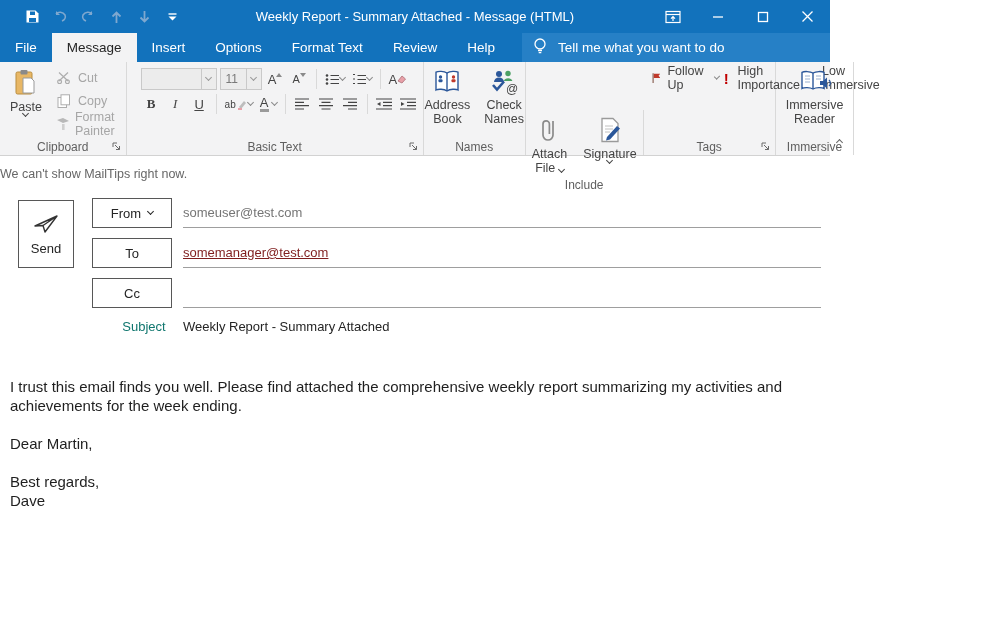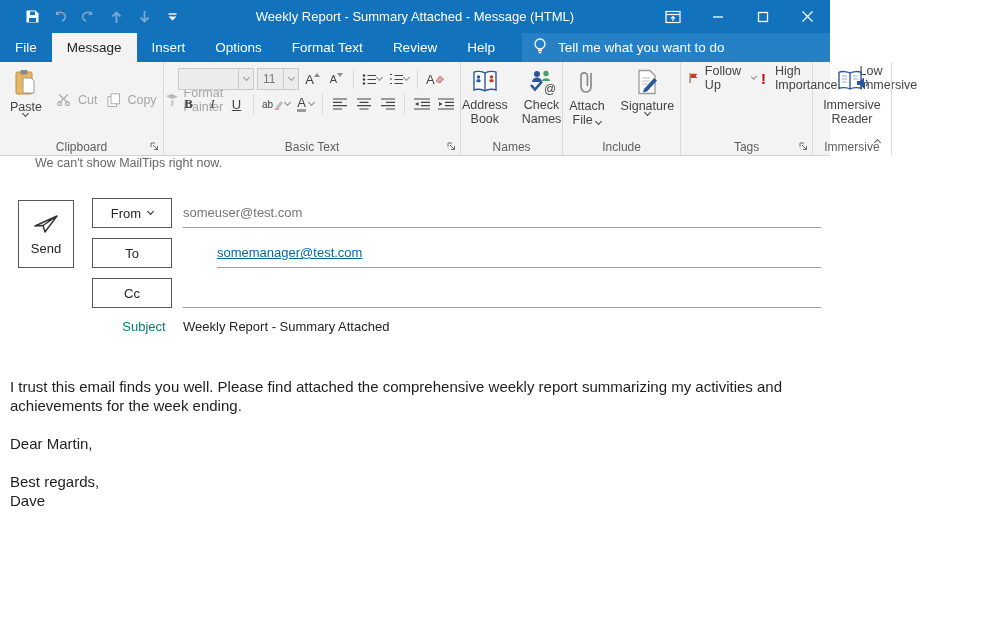--- a/index.html
+++ b/index.html
@@ -30,58 +30,58 @@
   .big-btn { display:flex; flex-direction:column; align-items:center; justify-content:flex-start; padding:3px 6px; font-size:12.5px; color:#444; cursor:default; }
   .big-btn .lbl { text-align:center; line-height:14px; margin-top:3px; }
   .small-btn { display:flex; align-items:center; gap:5px; height:23px; padding:0 4px; font-size:12.5px; color:#444; }
   .small-btn.disabled { color:#a6a6a6; }
   .icon16 { width:17px; height:17px; display:inline-flex; align-items:center; justify-content:center; }
   .chev { display:inline-block; width:5px; height:5px; border-right:1.4px solid currentColor; border-bottom:1.4px solid currentColor; transform:rotate(45deg); margin-top:-3px; }
   .chev-up { transform:rotate(-135deg); margin-top:3px; }
 
   .g-clipboard { width:164px; }
   .g-clipboard .g-content { gap:4px; }
-  .smalls { display:flex; flex-direction:row; justify-content:flex-start;margin-top:22px; }
+  .smalls { display:flex; flex-direction:column; justify-content:flex-start; }
 
   .g-basictext { width:306px; }
   .g-basictext .g-content { flex-direction:column; gap:3px; padding-top:6px; }
   .bt-row { display:flex; align-items:center; gap:3px;margin-left:10px; }
   .combo { height:22px; background:#ececec; border:1px solid #c9c9c9; display:flex; align-items:center; }
   .combo .val { flex:1; padding:0 5px; font-size:12px; color:#7a7a7a; }
   .combo .arrow { width:15px; height:100%; border-left:1px solid #c9c9c9; display:flex; align-items:center; justify-content:center; color:#9a9a9a; }
   .combo.font-name { width:76px; }
   .combo.font-size { width:42px; }
   .rbtn { min-width:21px; height:22px; display:flex; align-items:center; justify-content:center; color:#444; font-size:13px; padding:0 2px; }
   .sep { width:1px; height:20px; background:#d9d9d9; margin:0 3px; }
   .bld { font-weight:bold; font-family:"Liberation Serif", serif; }
   .ita { font-style:italic; font-family:"Liberation Serif", serif; }
   .und { text-decoration:underline; }
 
   .g-names { width:102px; }
   .g-names .g-content { gap:2px; justify-content:center; }
-  .g-include { width:118px; }
+  .g-include { width:118px;margin-top:48px; }
   .g-include .g-content { gap:4px; justify-content:center; }
   .g-tags { width:132px; }
   .g-tags .g-content { flex-direction:row; padding:6px 0 0 8px; gap:3px; }
   .tag-row { display:flex; align-items:center; gap:7px; font-size:12.5px; color:#444; height:20px; }
   .g-immersive { width:113px; }
   .g-immersive .g-content { justify-content:center; }
   .ribbon-tail { flex:1; position:relative; }
   .collapse-btn { position:absolute; right:12px; bottom:6px; color:#666; }
 
   
-  .mailtips { height:36px; display:flex; padding-left:35px; font-size:12.5px; color:#666; background:#fff; }
+  .mailtips { height:36px; display:flex; align-items:center; font-size:12.5px; color:#666; background:#fff; }
 
   
   .envelope { position:relative; height:160px; background:#fff; }
   .send-btn { position:absolute; left:18px; top:8px; width:56px; height:68px; border:1px solid #575757; display:flex; flex-direction:column; align-items:center; justify-content:center; gap:6px; font-size:13px; color:#252525; background:#fff; cursor:default; }
   .field-btn { position:absolute; left:92px; width:80px; height:30px; border:1px solid #575757; background:#fff; display:flex; align-items:center; justify-content:center; gap:7px; font-size:13px; color:#252525; cursor:default; }
   .field-value { position:absolute; left:183px; right:9px; height:30px; border-bottom:1px solid #9e9e9e; display:flex; align-items:center; font-size:13px; }
   .v-from { color:#757575; }
-  .v-to { color:#0369a1;margin-left:34px; }
+  .v-to { color:#7f1d1d; }
   .v-to .addr { text-decoration:underline; }
   .subject-label { position:absolute; left:104px; top:121px; width:80px; height:26px; display:flex; align-items:center; justify-content:center; color:#0f766e; font-size:13px; }
   .subject-value { position:absolute; left:183px; top:121px; right:9px; height:26px; display:flex; align-items:center; color:#252525; font-size:13px; }
 
   
   .attach-area { height:62px; border-top:1px solid #e4e4e4; border-bottom:1px solid #e4e4e4; position:relative; background:#fff; }
   .attach-chip { position:absolute; left:16px; top:10px; width:200px; height:41px; border:1px solid #c6c6c6; background:#fff; display:flex; align-items:center; padding:0 10px; gap:10px; cursor:default; }
   .attach-name { font-size:12.5px; color:#252525; line-height:15px; }
   .attach-type { font-size:12.5px; color:#444; line-height:15px; }
   .attach-chip .chev { margin-left:auto; color:#444; }

